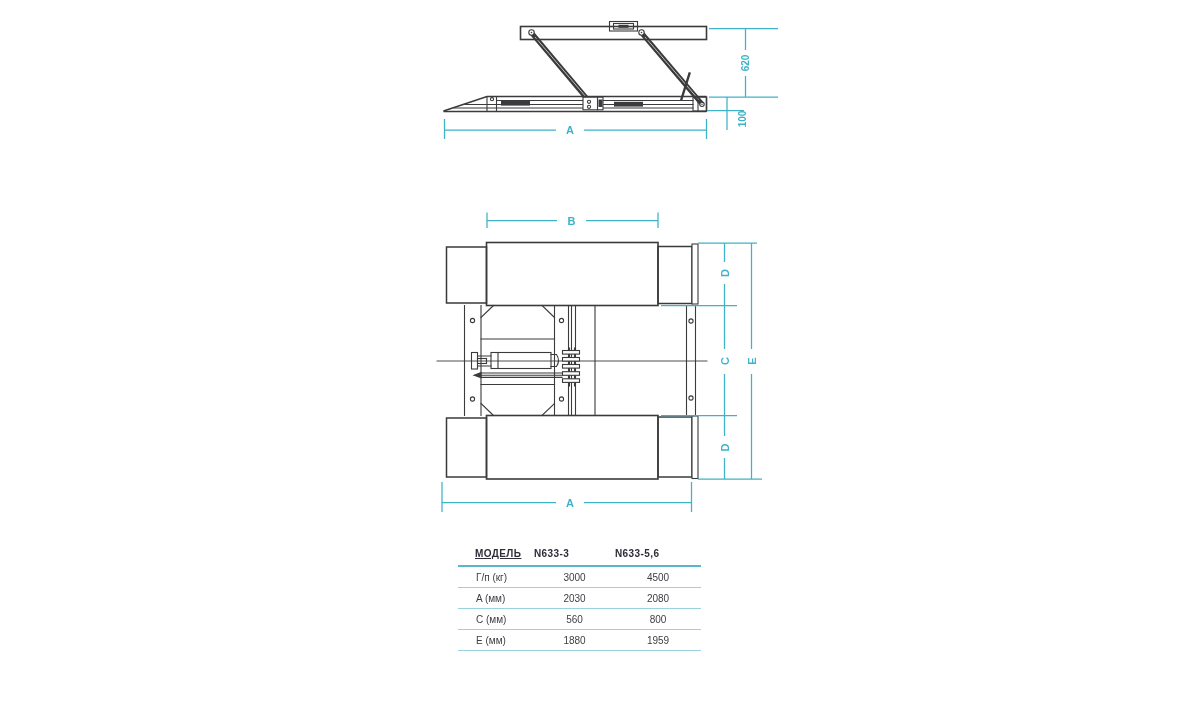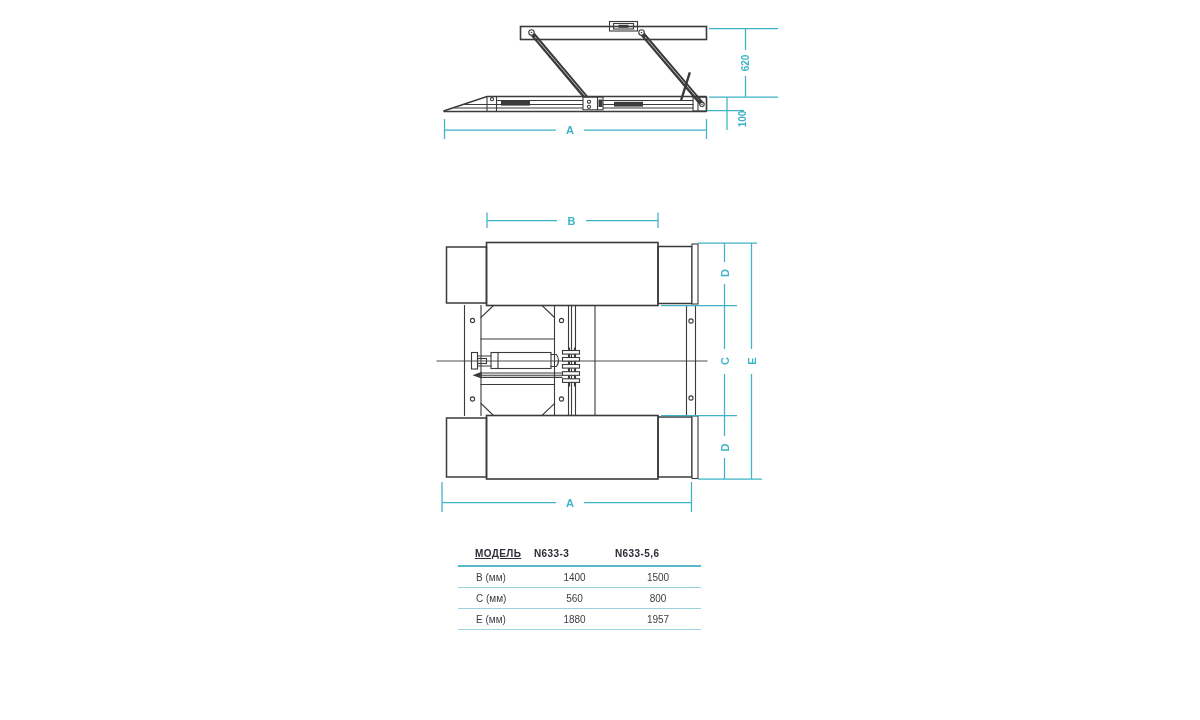--- a/index.html
+++ b/index.html
@@ -180,30 +180,35 @@
       </colgroup>
     <thead>
       <tr>
         <th class="lbl">МОДЕЛЬ</th>
         <th>N633-3</th>
         <th>N633-5,6</th>
       </tr>
     </thead>
     <tbody>
       <tr>
-        <th>B (мм)</th>
-        <td>1400</td>
-        <td>1500</td>
+        <th>Г/п (кг)</th>
+        <td>3000</td>
+        <td>4500</td>
+      </tr>
+      <tr>
+        <th>A (мм)</th>
+        <td>2030</td>
+        <td>2080</td>
       </tr>
       <tr>
         <th>C (мм)</th>
         <td>560</td>
         <td>800</td>
       </tr>
       <tr>
         <th>E (мм)</th>
         <td>1880</td>
-        <td>1957</td>
+        <td>1959</td>
       </tr>
     </tbody>
   </table>
 
 </div>
 
 </body></html>

